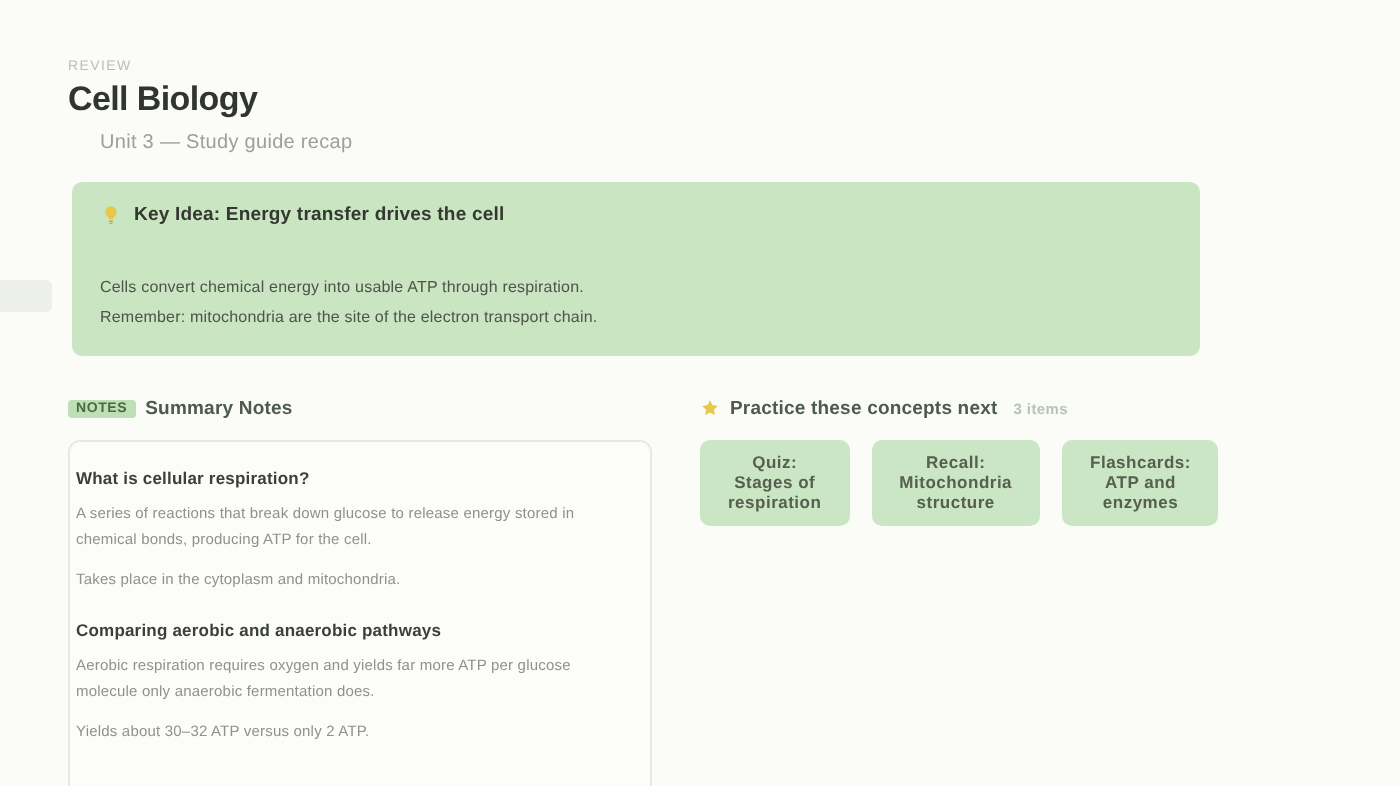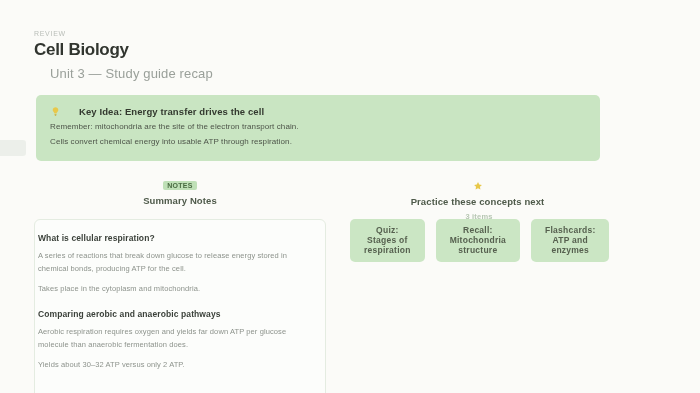--- a/index.html
+++ b/index.html
@@ -55,39 +55,39 @@
     font-size: 17px;
     font-weight: bold;
     letter-spacing: -0.3px;
     color: #31352f;
     line-height: 1.15;
   }
 
   .page-subtitle {
     margin-top: 6px;
     margin-left: 16px;
-    font-size: 13px;
+    font-size: 10px;
     color: #9aa09a;
     letter-spacing: .15px;
   }
 
   
   .banner {
     margin: 14px 100px 0 36px;
     background: #c9e5c2;
     border-radius: 5px;
     padding: 11px 14px 13px 14px;
     min-height: 62px;
   }
 
   .banner-head {
     display: flex;
     align-items: center;
-    gap: 18px;
-    margin-bottom: 4px;
+    gap: 6px;
+    margin-bottom: 25px;
   }
 
   .banner-icon {
     width: 11px;
     height: 11px;
     flex: 0 0 auto;
     display: block;
   }
 
   .banner-title {
@@ -113,23 +113,22 @@
     margin: 20px 95px 0 34px;
   }
 
   .col-left  { width: 292px; flex: 0 0 292px; }
   .col-right { width: 255px; flex: 0 0 255px; }
 
   .section-head {
     display: flex;
     align-items: center;
     gap: 5px;
-    margin-bottom: 25px;
+    margin-bottom: 9px;
     height: 13px;
-    flex-direction: column;
   }
 
   .section-chip {
     display: inline-block;
     background: #bfe0b7;
     border-radius: 2px;
     padding: 1px 4px;
     font-size: 7px;
     font-weight: bold;
     color: #4a6b42;
@@ -227,22 +226,22 @@
 
   <div class="banner">
     <div class="banner-head">
       <svg class="banner-icon" viewBox="0 0 24 24" aria-hidden="true">
         <path d="M12 2.5a6.2 6.2 0 0 0-3.6 11.2c.7.5 1.1 1.3 1.1 2.1v.6h5v-.6c0-.8.4-1.6 1.1-2.1A6.2 6.2 0 0 0 12 2.5z" fill="#e8c84a"></path>
         <rect x="9.6" y="18" width="4.8" height="1.5" rx=".7" fill="#c9a82f"></rect>
         <rect x="10.2" y="20.4" width="3.6" height="1.4" rx=".7" fill="#c9a82f"></rect>
       </svg>
       <span class="banner-title">Key Idea: Energy transfer drives the cell</span>
     </div>
+    <div class="banner-line">Cells convert chemical energy into usable ATP through respiration.</div>
     <div class="banner-line">Remember: mitochondria are the site of the electron transport chain.</div>
-    <div class="banner-line">Cells convert chemical energy into usable ATP through respiration.</div>
   </div>
 
   <div class="columns">
 
     <div class="col-left">
       <div class="section-head">
         <span class="section-chip">NOTES</span>
         <span class="section-title">Summary Notes</span>
       </div>
 
@@ -252,21 +251,21 @@
           <div class="note-title">What is cellular respiration?</div>
           <div class="note-body">
             <span>A series of reactions that break down glucose to release energy stored in chemical bonds, producing ATP for the cell.</span>
             <span class="spaced">Takes place in the cytoplasm and mitochondria.</span>
           </div>
         </div>
 
         <div class="note-block">
           <div class="note-title">Comparing aerobic and anaerobic pathways</div>
           <div class="note-body">
-            <span>Aerobic respiration requires oxygen and yields far down ATP per glucose molecule than anaerobic fermentation does.</span>
+            <span>Aerobic respiration requires oxygen and yields far more ATP per glucose molecule only anaerobic fermentation does.</span>
             <span class="spaced">Yields about 30–32 ATP versus only 2 ATP.</span>
           </div>
         </div>
 
       </div>
     </div>
 
     <div class="col-right">
       <div class="section-head">
         <svg class="star-icon" viewBox="0 0 24 24" aria-hidden="true">

